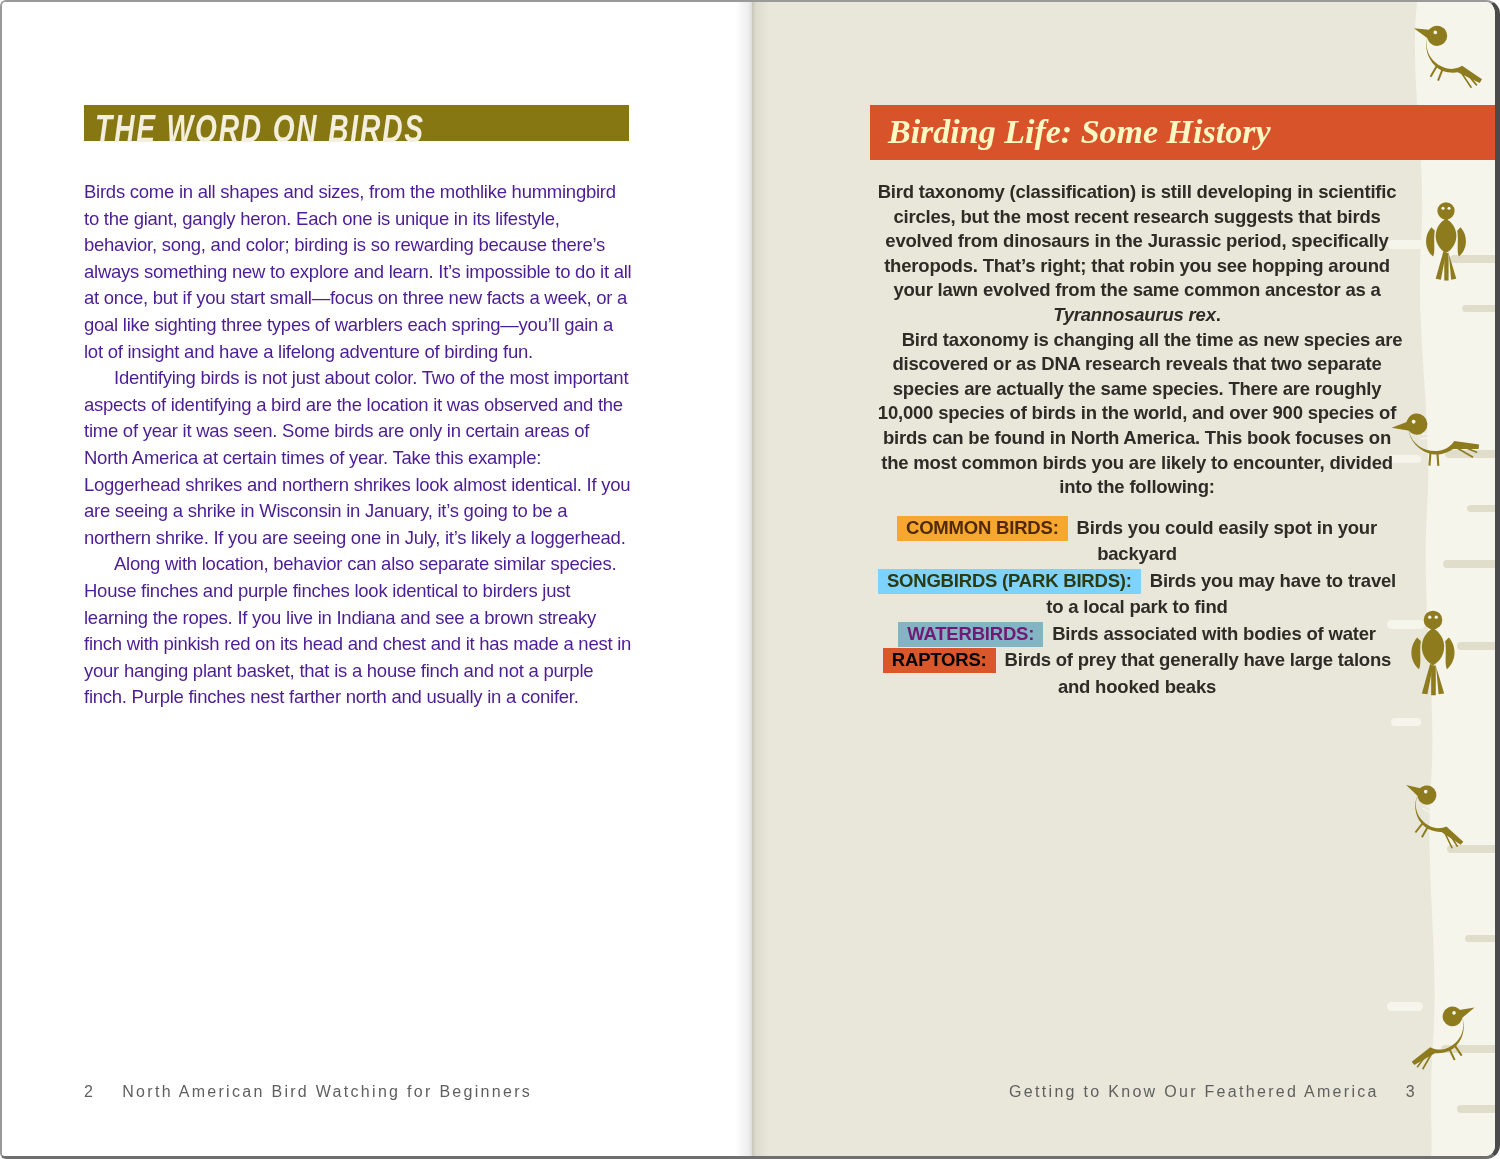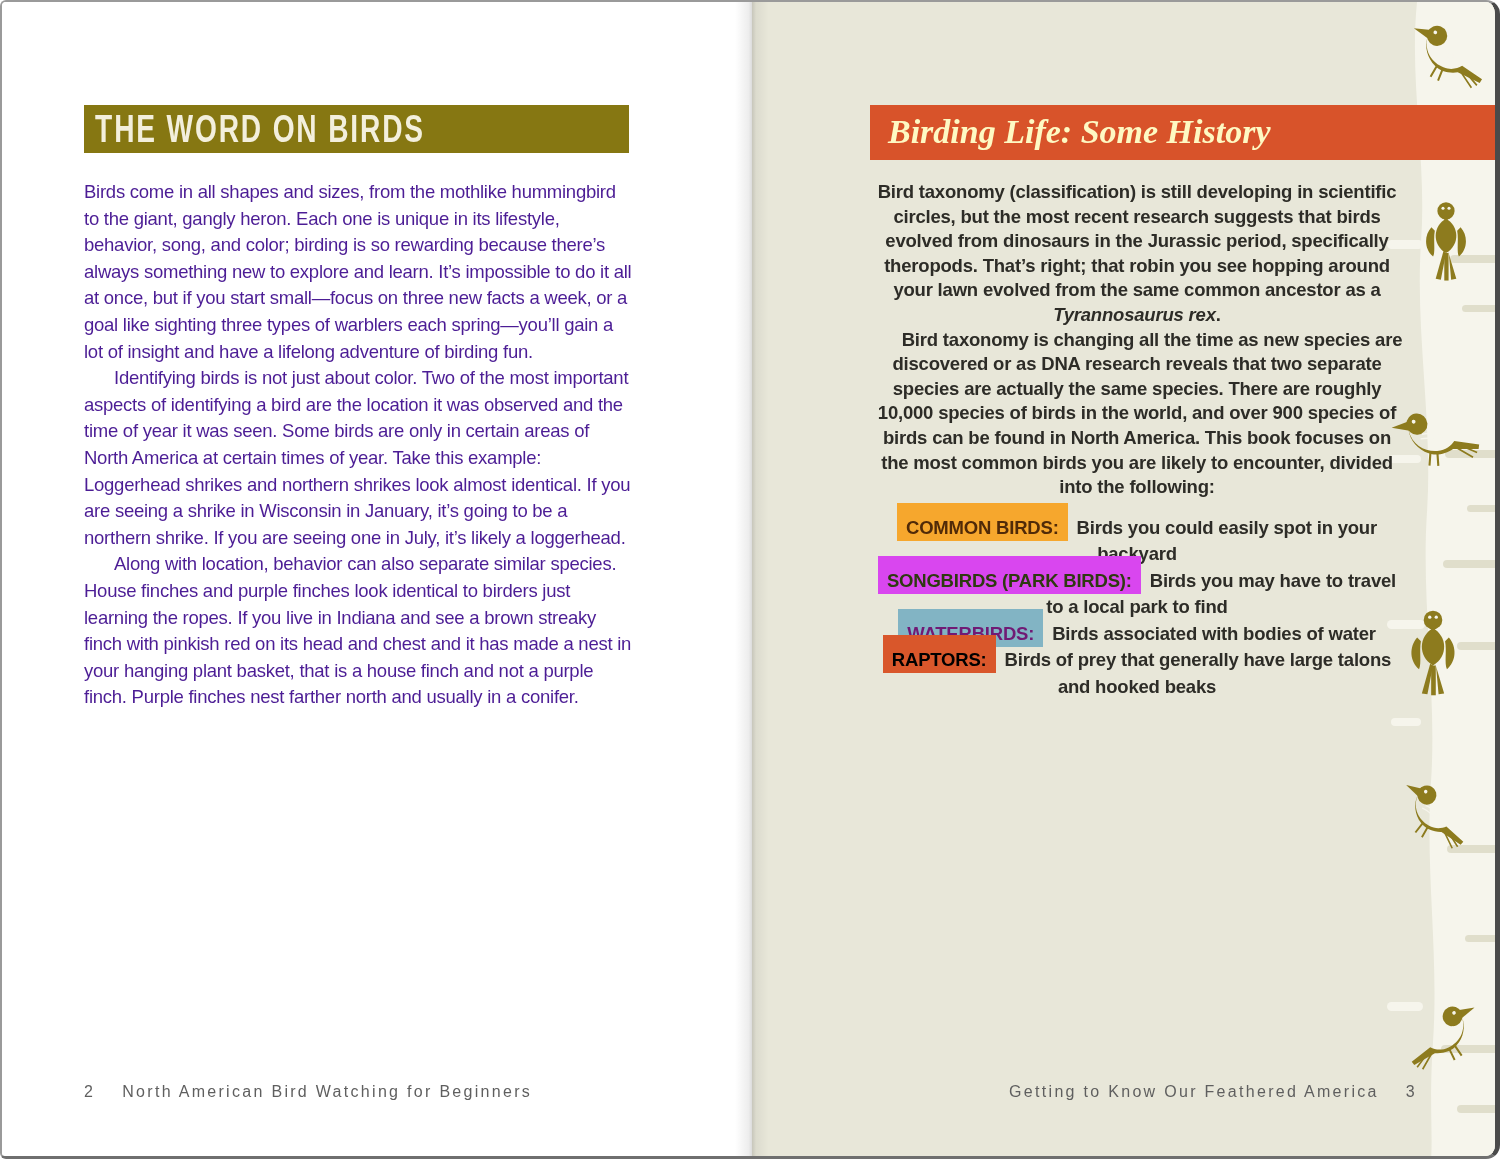--- a/index.html
+++ b/index.html
@@ -11,21 +11,21 @@
   }
   .page{position:absolute;top:0;height:100%;}
   .page-left{left:0;width:750px;}
   .page-right{left:750px;width:750px;}
   .gutter-shadow{
     position:absolute;left:733px;top:0;width:34px;height:100%;z-index:5;pointer-events:none;
     background:linear-gradient(to right,rgba(0,0,0,0) 0%,rgba(0,0,0,0.07) 40%,rgba(0,0,0,0.14) 50%,rgba(0,0,0,0.05) 62%,rgba(0,0,0,0) 100%);
   }
 
   
-  .heading-bar{position:absolute;left:82px;top:103px;width:545px;height:48px;}
+  .heading-bar{position:absolute;left:82px;top:103px;width:545px;height:36px;font-style:italic;}
   .heading-text{
     display:inline-block;transform:scaleX(0.74);transform-origin:0 50%;
     font-size:38px;font-weight:700;letter-spacing:2.5px;color:#f3efdc;
     line-height:48px;padding-left:15px;white-space:nowrap;
   }
   .body-left{
     position:absolute;left:82px;top:177px;width:548px;
     font-size:18.5px;line-height:26.6px;color:#4c1d95;letter-spacing:-0.25px;
   }
   .body-left p{margin:0;}
@@ -41,21 +41,21 @@
     font-family:"Liberation Serif","DejaVu Serif",serif;font-style:italic;font-weight:700;
     font-size:34px;color:#fef9c3;line-height:54px;padding-left:18px;display:inline-block;white-space:nowrap;
   }
   .body-right{
     position:absolute;left:118px;top:178px;width:534px;z-index:2;
     font-size:18.5px;line-height:24.6px;color:#2d2c27;font-weight:700;letter-spacing:-0.2px;text-align:center;
   }
   .body-right p{margin:0;}
   .categories{margin-top:15px;}
   .cat{margin:17px 0;line-height:26.5px;}
-  .cat-label{padding:14px 9px 3px 9px;margin-right:9px;white-space:nowrap;}
+  .cat-label{padding:1px 9px 3px 9px;margin-right:9px;white-space:nowrap;}
   .closing{margin-top:28px !important;}
 
   
   .birch{position:absolute;right:0;top:0;z-index:0;}
   .bird{position:absolute;z-index:1;}
   .bird svg{display:block;width:100%;height:100%;fill:#8d7b1e;}
   .b1{left:656px;top:16px;width:84px;height:66px;transform:rotate(22deg);}
   .b2{left:668px;top:196px;width:52px;height:86px;}
   .b3{left:640px;top:396px;width:88px;height:69px;transform:rotate(-4deg);}
   .b4{left:653px;top:604px;width:56px;height:93px;}
@@ -170,21 +170,21 @@
 
     <div class="body-right">
       <p><span>Bird taxonomy (classification) is still developing in scientific circles, but the most recent research suggests that birds evolved from dinosaurs in the Jurassic period, specifically theropods. That’s right; that robin you see hopping around your lawn evolved from the same common ancestor as a </span><i>Tyrannosaurus rex</i><span>.</span></p>
       <p class="indent">Bird taxonomy is changing all the time as new species are discovered or as DNA research reveals that two separate species are actually the same species. There are roughly 10,000 species of birds in the world, and over 900 species of birds can be found in North America. This book focuses on the most common birds you are likely to encounter, divided into the following:</p>
 
       <div class="categories">
         <p class="cat">
           <span class="cat-label" style="background-color: rgb(246, 167, 45); color: rgb(80, 42, 8);">COMMON BIRDS:</span><span class="cat-desc">Birds you could easily spot in your backyard</span>
         </p>
         <p class="cat">
-          <span class="cat-label" style="background-color: #d946ef; color: rgb(46, 58, 16);">SONGBIRDS (PARK BIRDS):</span><span class="cat-desc">Birds you may have to travel to a local park to find</span>
+          <span class="cat-label" style="background-color: #7dd3fc; color: rgb(46, 58, 16);">SONGBIRDS (PARK BIRDS):</span><span class="cat-desc">Birds you may have to travel to a local park to find</span>
         </p>
         <p class="cat">
           <span class="cat-label" style="background-color: rgb(130, 180, 196); color: #701a75;">WATERBIRDS:</span><span class="cat-desc">Birds associated with bodies of water</span>
         </p>
         <p class="cat">
           <span class="cat-label" style="background-color: rgb(217, 87, 43); color: #000000;">RAPTORS:</span><span class="cat-desc">Birds of prey that generally have large talons and hooked beaks</span>
         </p>
       </div>
 
     </div>

